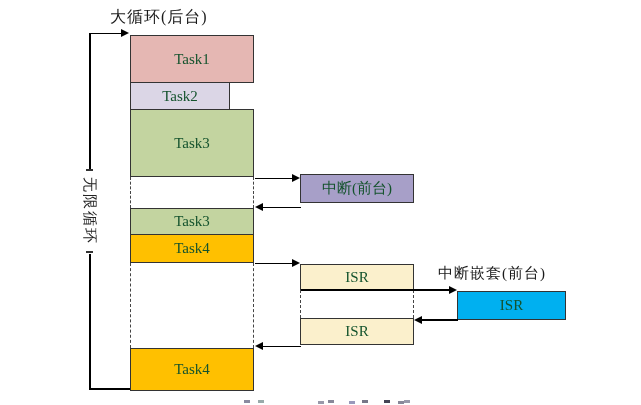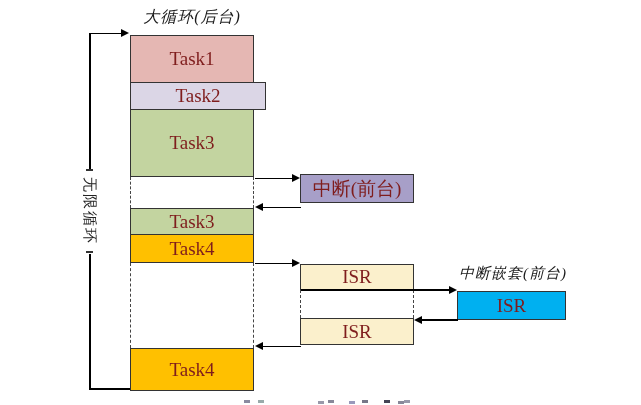--- a/index.html
+++ b/index.html
@@ -1,28 +1,28 @@
 <!DOCTYPE html>
 <html><head>
 <meta charset="utf-8">
 <style>
   html,body{margin:0;padding:0;background:#fff;}
   .canvas{
     position:relative;width:641px;height:405px;background:#ffffff;overflow:hidden;
     font-family:"Liberation Serif","DejaVu Serif",serif;color:#1a1a1a;
   }
-  .lbl{position:absolute;text-align:center;font-size:16px;letter-spacing:1px;font-style:italic;}
+  .lbl{position:absolute;text-align:left;font-size:16px;letter-spacing:1px;}
   
   .box{
     position:absolute;box-sizing:border-box;border:1px solid #333;
-    text-align:right;font-size:19px;color:#7f1d1d;
+    text-align:right;font-size:15px;color:#14532d;
     display:flex;align-items:center;justify-content:center;
   }
   .t1{left:130px;top:35px;width:124px;height:48px;}
-  .t2{left:130px;top:82px;width:136px;height:28px;}
+  .t2{left:130px;top:82px;width:100px;height:28px;}
   .t3a{left:130px;top:109px;width:124px;height:68px;}
   .t3b{left:130px;top:208px;width:124px;height:27px;}
   .t4a{left:130px;top:234px;width:124px;height:29px;}
   .t4b{left:130px;top:348px;width:124px;height:43px;}
   
   .gap{position:absolute;left:130px;width:124px;box-sizing:border-box;
        border-left:1px dashed #444;border-right:1px dashed #444;background:#fff;}
   .gap1{top:177px;height:31px;}
   .gap2{top:263px;height:85px;}
   

